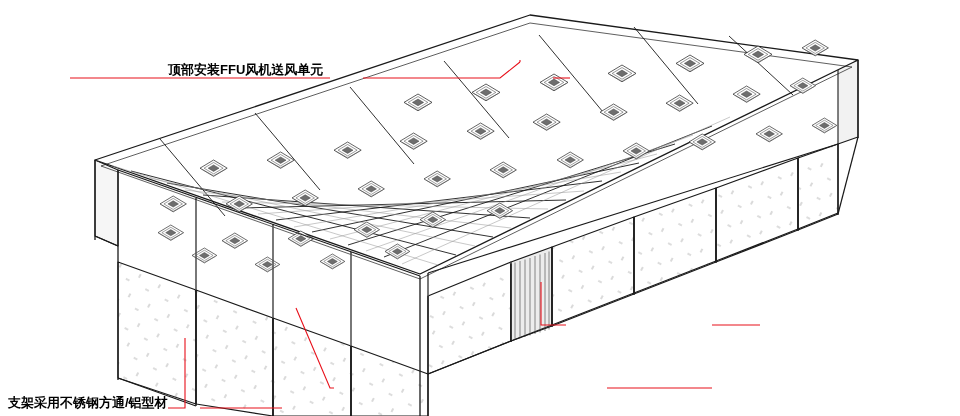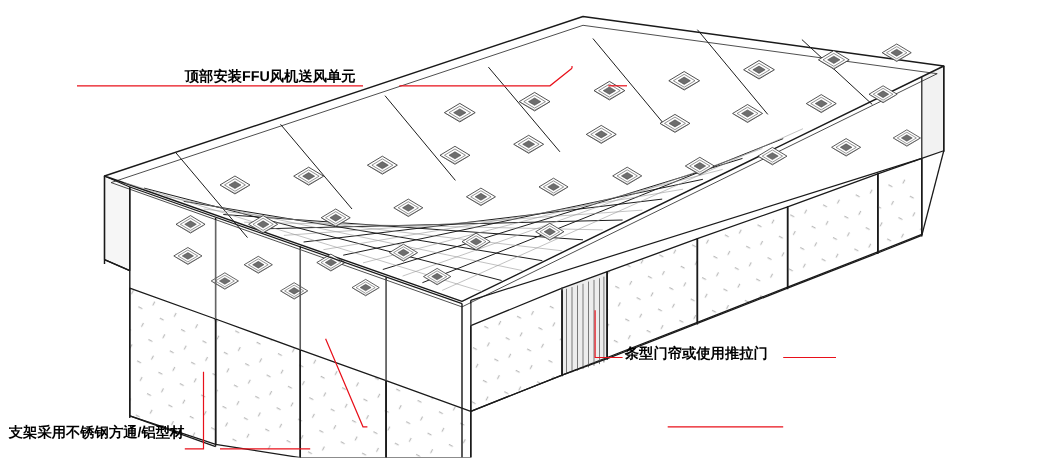--- a/index.html
+++ b/index.html
@@ -31,21 +31,21 @@
     font-family: "Liberation Sans", sans-serif;
     font-size: 13px;
     font-weight: bold;
     color: #000000;
     white-space: nowrap;
     line-height: 15px;
   }
   .ann-top-ffu { left: 168px; top: 62px; }
   .ann-curtain { left: 568px; top: 313px; }
   .ann-wall    { left: 336px; top: 374px; }
-  .ann-frame   { left: 8px;   top: 385px; text-align: right; }
+  .ann-frame   { left: 8px;   top: 395px; text-align: right; }
 </style>
 </head>
 <body>
 
 <div id="stage">
 
   <svg class="diagram" viewBox="0 0 960 416">
     <defs>
       <pattern id="hatch" width="22" height="22" patternUnits="userSpaceOnUse" patternTransform="rotate(28)">
         <path d="M0 11 h4 M11 0 v4" stroke="#bcbcbc" stroke-width="1.1" fill="none"></path>
@@ -233,16 +233,15 @@
 
       <path d="M296,308 L330,388 L334,388"></path>
       <path d="M607,388 L712,388"></path>
 
       <path d="M185,338 L185,408 L168,408"></path>
       <path d="M200,408 L282,408"></path>
     </g>
   </svg>
 
   <div class="ann ann-top-ffu">顶部安装FFU风机送风单元</div>
-  <div class="ann ann-curtain">条型门帘或使用推拉门</div>
   <div class="ann ann-frame">支架采用不锈钢方通/铝型材</div>
 
 </div>
 
 </body></html>

